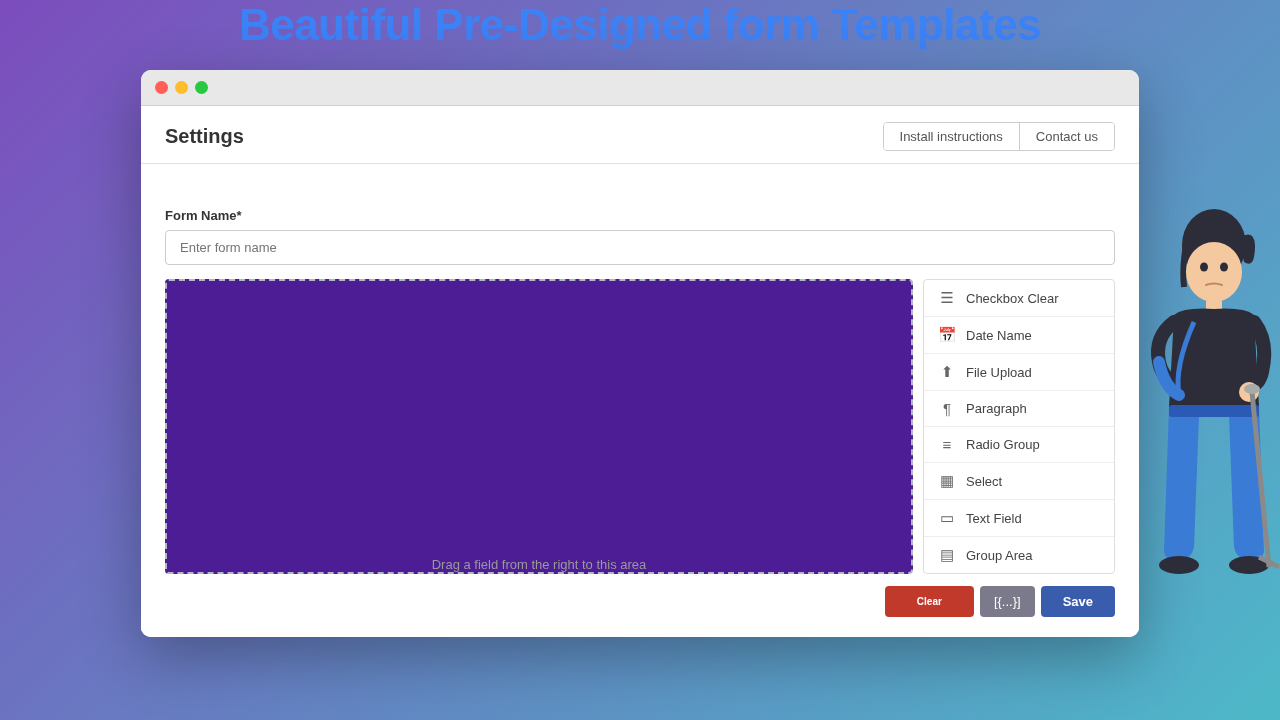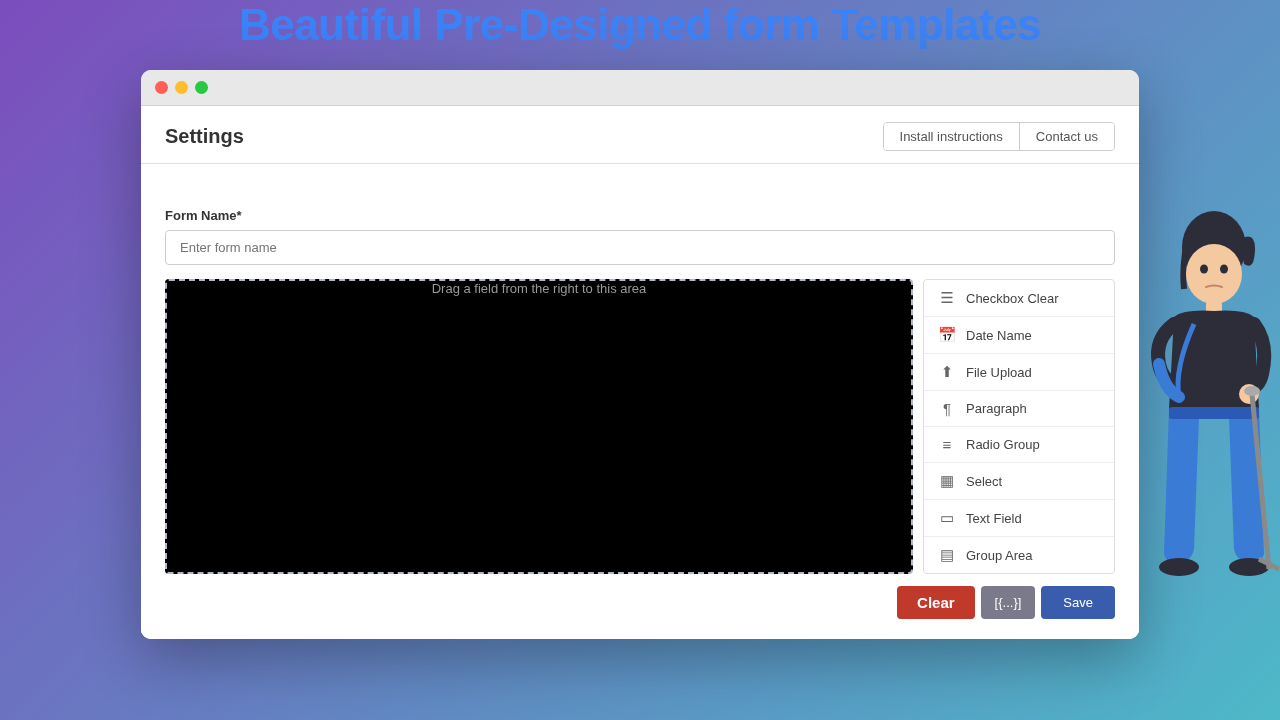--- a/index.html
+++ b/index.html
@@ -142,23 +142,23 @@
       display: flex;
       gap: 0;
     }
 
     .drop-zone {
       flex: 1;
       min-height: 258px;
       border: 2px dashed #b0b8c8;
       border-radius: 4px;
       display: flex;
-      align-items: flex-start;
+      align-items: flex-end;
       justify-content: center;
-      background: #000000;
+      background: #4c1d95;
       margin-right: 10px;
     }
 
     .drop-zone-text {
       font-size: 13px;
       color: #999;
     }
 
     .field-palette {
       width: 192px;
@@ -193,22 +193,22 @@
       gap: 6px;
       margin-top: 12px;
       padding-right: 0;
     }
 
     .btn-clear {
       background: #c0392b;
       color: white;
       border: none;
       border-radius: 4px;
-      padding: 8px 20px;
-      font-size: 15px;
+      padding: 8px 32px;
+      font-size: 10px;
       font-weight: 600;
       cursor: pointer;
     }
 
     .btn-json {
       background: #7a7a8a;
       color: white;
       border: none;
       border-radius: 4px;
       padding: 8px 14px;
@@ -216,21 +216,21 @@
       cursor: pointer;
     }
 
     .btn-save {
       background: #3a5cad;
       color: white;
       border: none;
       border-radius: 4px;
       padding: 8px 22px;
       font-size: 13px;
-      font-weight: 400;
+      font-weight: 700;
       cursor: pointer;
     }
 
     
     .character {
       position: absolute;
       right: -145px;
       bottom: -10px;
       width: 140px;
       height: 480px;

